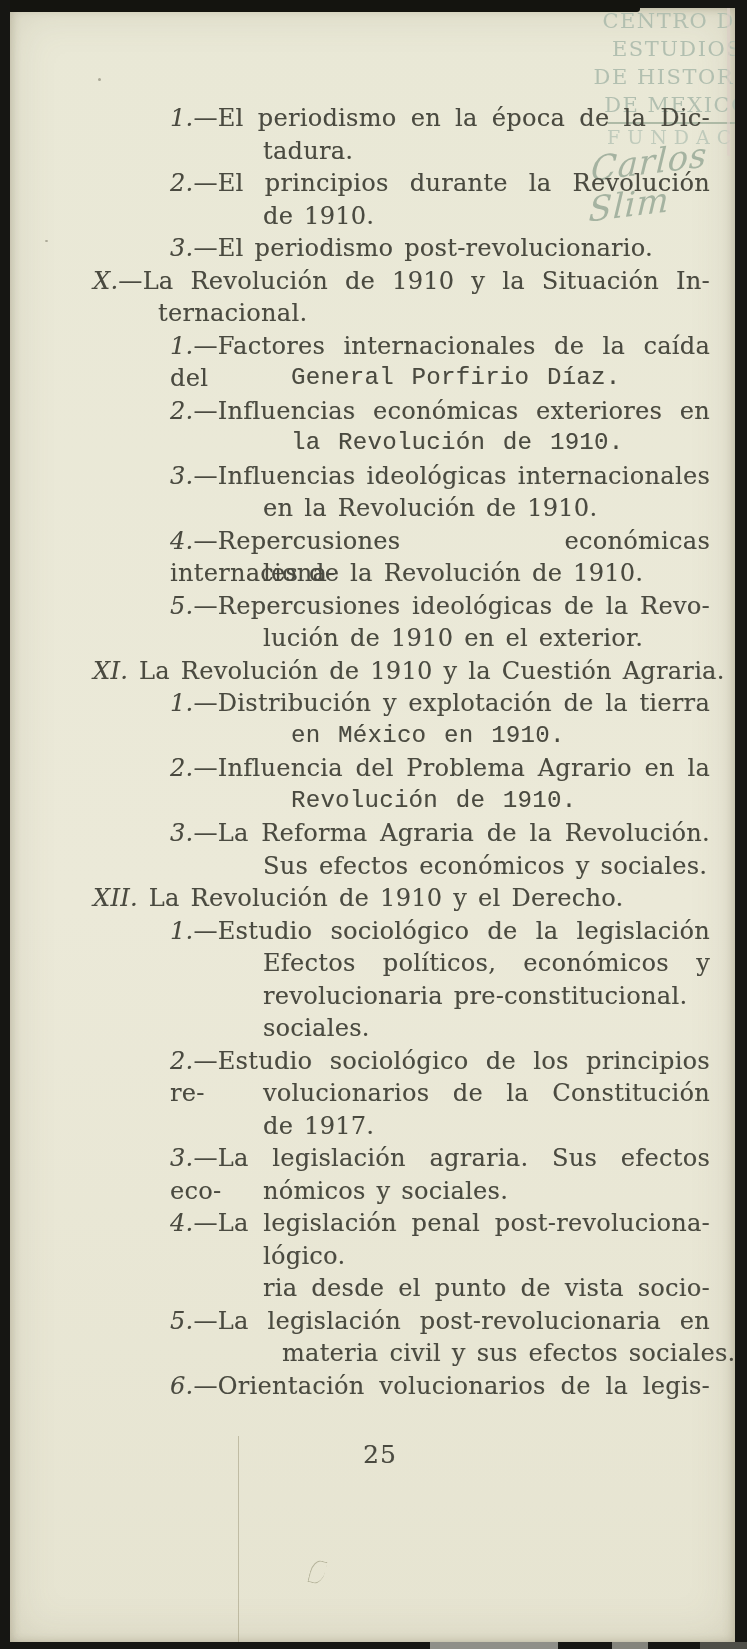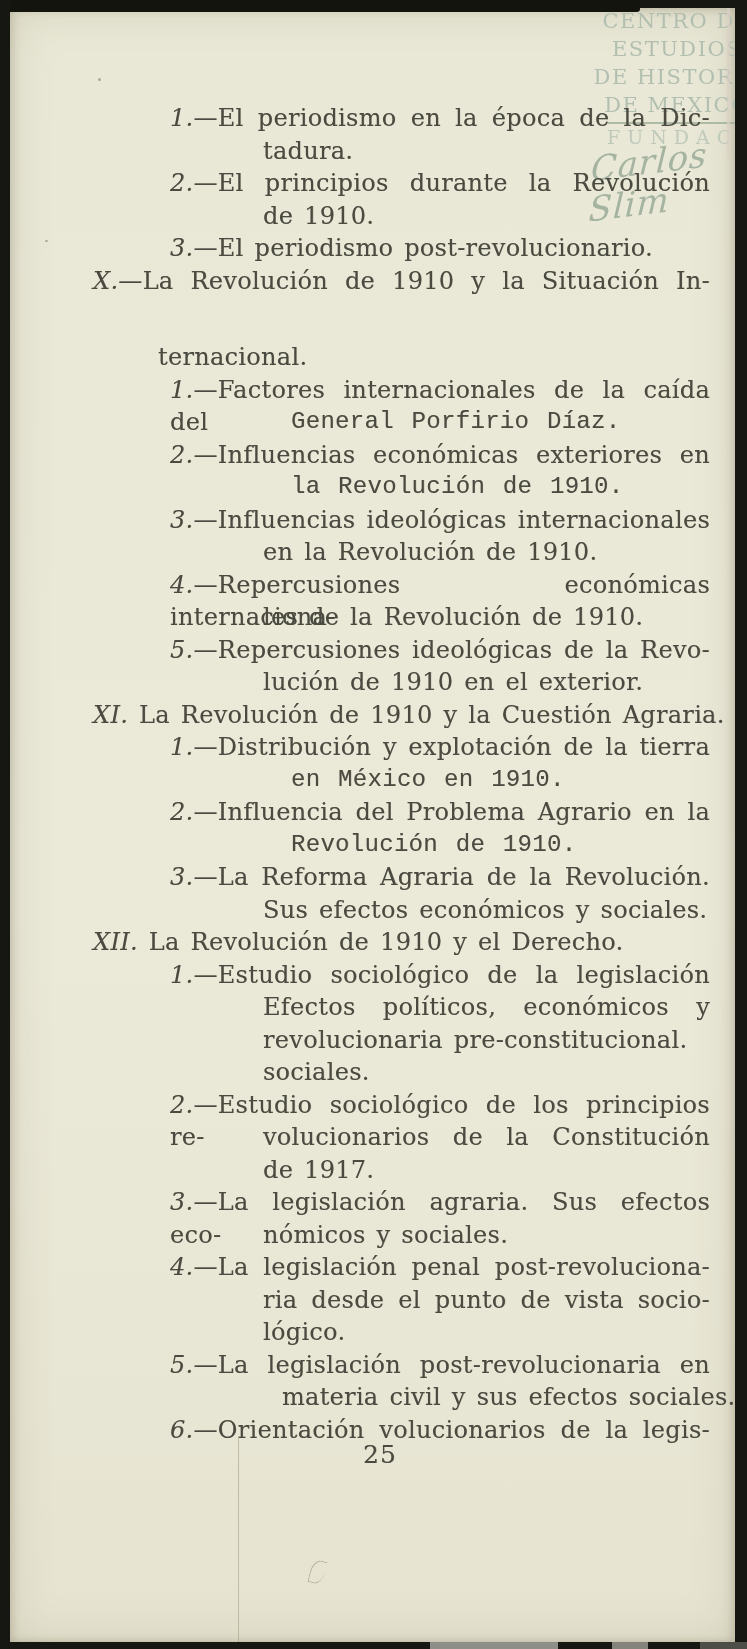--- a/index.html
+++ b/index.html
@@ -16,21 +16,21 @@
   .wm-foundation{left:597px;top:118px;width:160px;font-size:19px;letter-spacing:7px;color:#bfcabb;}
   .wm-signature{left:580px;top:141px;width:175px;font-size:34px;font-style:italic;color:#a5b3a1;
                 transform:rotate(-7deg) skewX(-10deg);transform-origin:left center;letter-spacing:1px;}
   
   .toc{position:absolute;left:0;top:94px;width:700px;color:#4a4a40;font-size:24px;
        letter-spacing:0.3px;word-spacing:3px;
        text-shadow:0.3px 0.3px 0 rgba(70,70,58,0.35);}
   .line{height:32.5px;line-height:32.5px;white-space:nowrap;}
   .line.j{white-space:normal;text-align:justify;text-align-last:justify;}
   .roman{padding-left:83px;}
-  .roman-cont{padding-left:148px;margin-top:44px;}
+  .roman-cont{padding-left:148px;}
   .item{padding-left:160px;}
   .cont{padding-left:253px;}
   .cont-deep{padding-left:281px;font-family:Liberation Mono, monospace;}
   .cont-deep2{padding-left:272px;}
   .m{font-style:italic;}
   .page-number{position:absolute;left:0;top:1432px;width:740px;text-align:center;
                font-size:25px;color:#4a4a40;letter-spacing:1px;
                text-shadow:0.3px 0.3px 0 rgba(70,70,58,0.35);}
   
   .edge{position:absolute;background:#161613;}
@@ -96,22 +96,22 @@
         <div class="line item j"><span class="m">1.</span><span>—Estudio sociológico de la legislación</span></div>
         <div class="line cont j"><span>Efectos políticos, económicos y</span></div>
         <div class="line cont"><span>revolucionaria pre-constitucional.</span></div>
         <div class="line cont"><span>sociales.</span></div>
         <div class="line item j"><span class="m">2.</span><span>—Estudio sociológico de los principios re-</span></div>
         <div class="line cont j"><span>volucionarios de la Constitución</span></div>
         <div class="line cont"><span>de 1917.</span></div>
         <div class="line item j"><span class="m">3.</span><span>—La legislación agraria. Sus efectos eco-</span></div>
         <div class="line cont"><span>nómicos y sociales.</span></div>
         <div class="line item j"><span class="m">4.</span><span>—La legislación penal post-revoluciona-</span></div>
+        <div class="line cont"><span>lógico.</span></div>
         <div class="line cont j"><span>ria desde el punto de vista socio-</span></div>
-        <div class="line cont"><span>lógico.</span></div>
         <div class="line item j"><span class="m">5.</span><span>—La legislación post-revolucionaria en</span></div>
         <div class="line cont-deep2"><span>materia civil y sus efectos sociales.</span></div>
         <div class="line item j"><span class="m">6.</span><span>—Orientación volucionarios de la legis-</span></div>
       </div>
 
     <div class="page-number">25</div>
 
     <div class="crease"></div>
     <div class="speck speck-a"></div>
     <div class="speck speck-b"></div>

